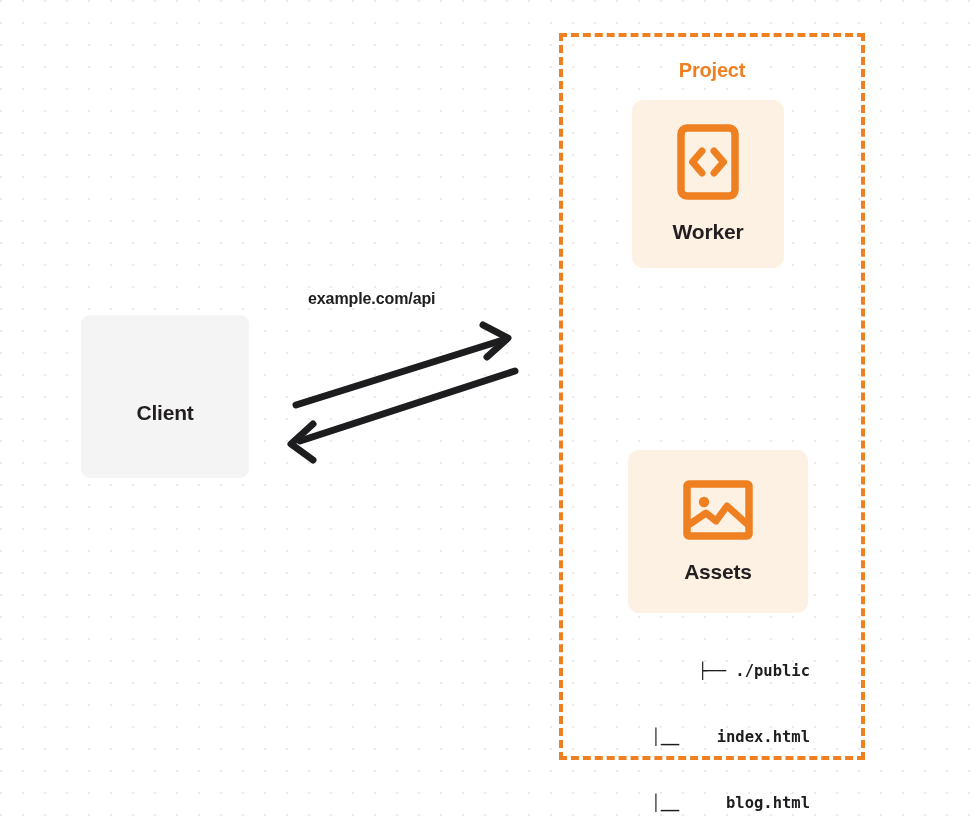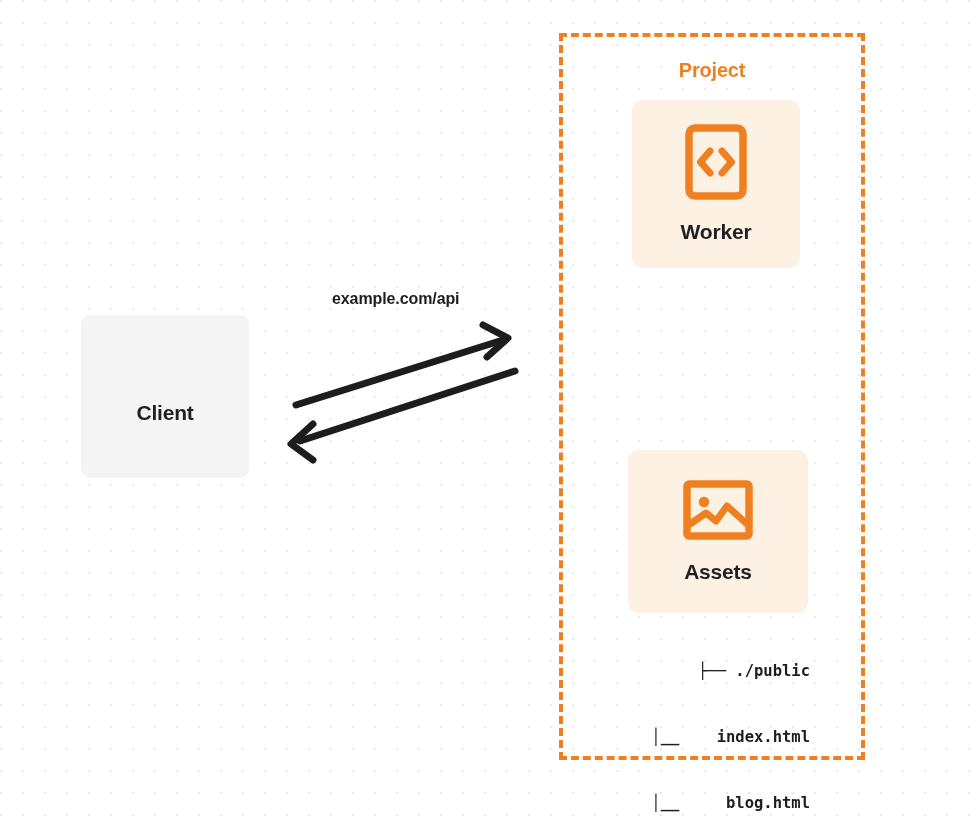--- a/index.html
+++ b/index.html
@@ -47,21 +47,20 @@
   
   #connector-label {
     position: absolute;
     left: 308px;
     top: 290px;
     font-size: 16px;
     font-weight: 700;
     color: #1d1d1f;
     letter-spacing: -0.1px;
     white-space: nowrap;
-    margin-left: 24px;
   }
 
   
   #arrows-layer {
     position: absolute;
     left: 0;
     top: 0;
     width: 980px;
     height: 818px;
     pointer-events: none;
@@ -98,21 +97,21 @@
     background: #fdf1e4;
     border-radius: 11px;
     display: flex;
     flex-direction: column;
     align-items: center;
     justify-content: center;
   }
   #worker-card {
     left: 632px;
     top: 100px;
-    width: 168px;
+    width: 152px;
     height: 168px;
   }
   #assets-card {
     left: 628px;
     top: 450px;
     width: 180px;
     height: 163px;
   }
   .service-icon {
     display: block;

